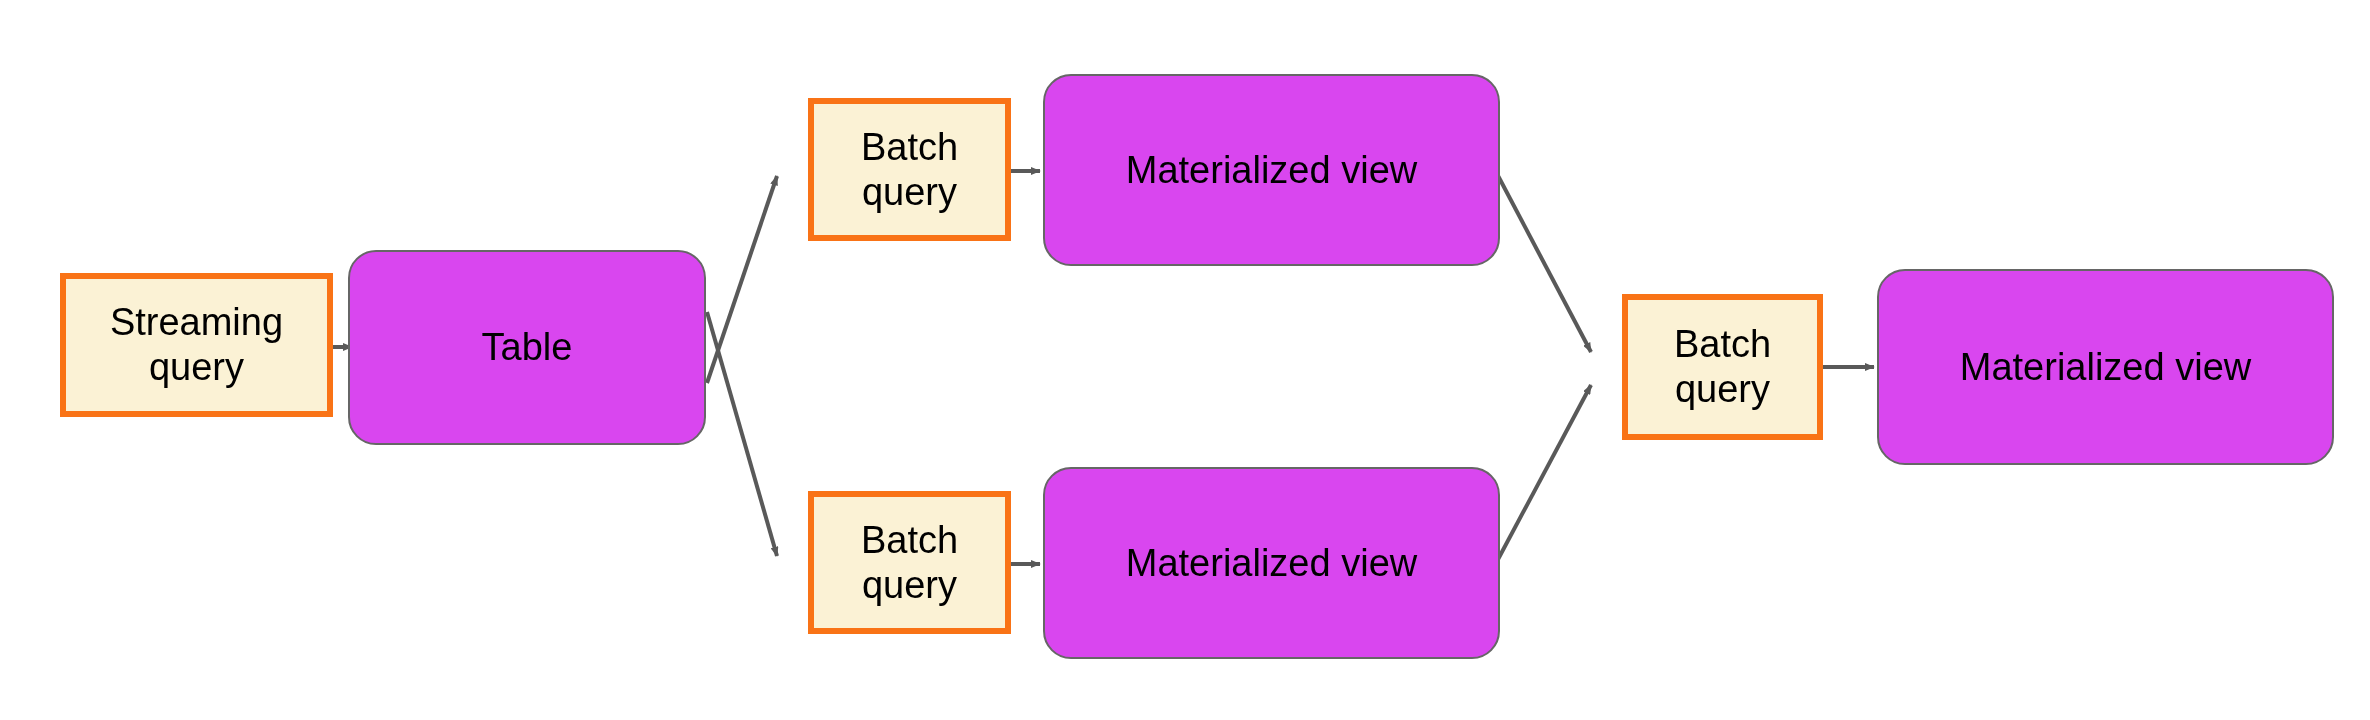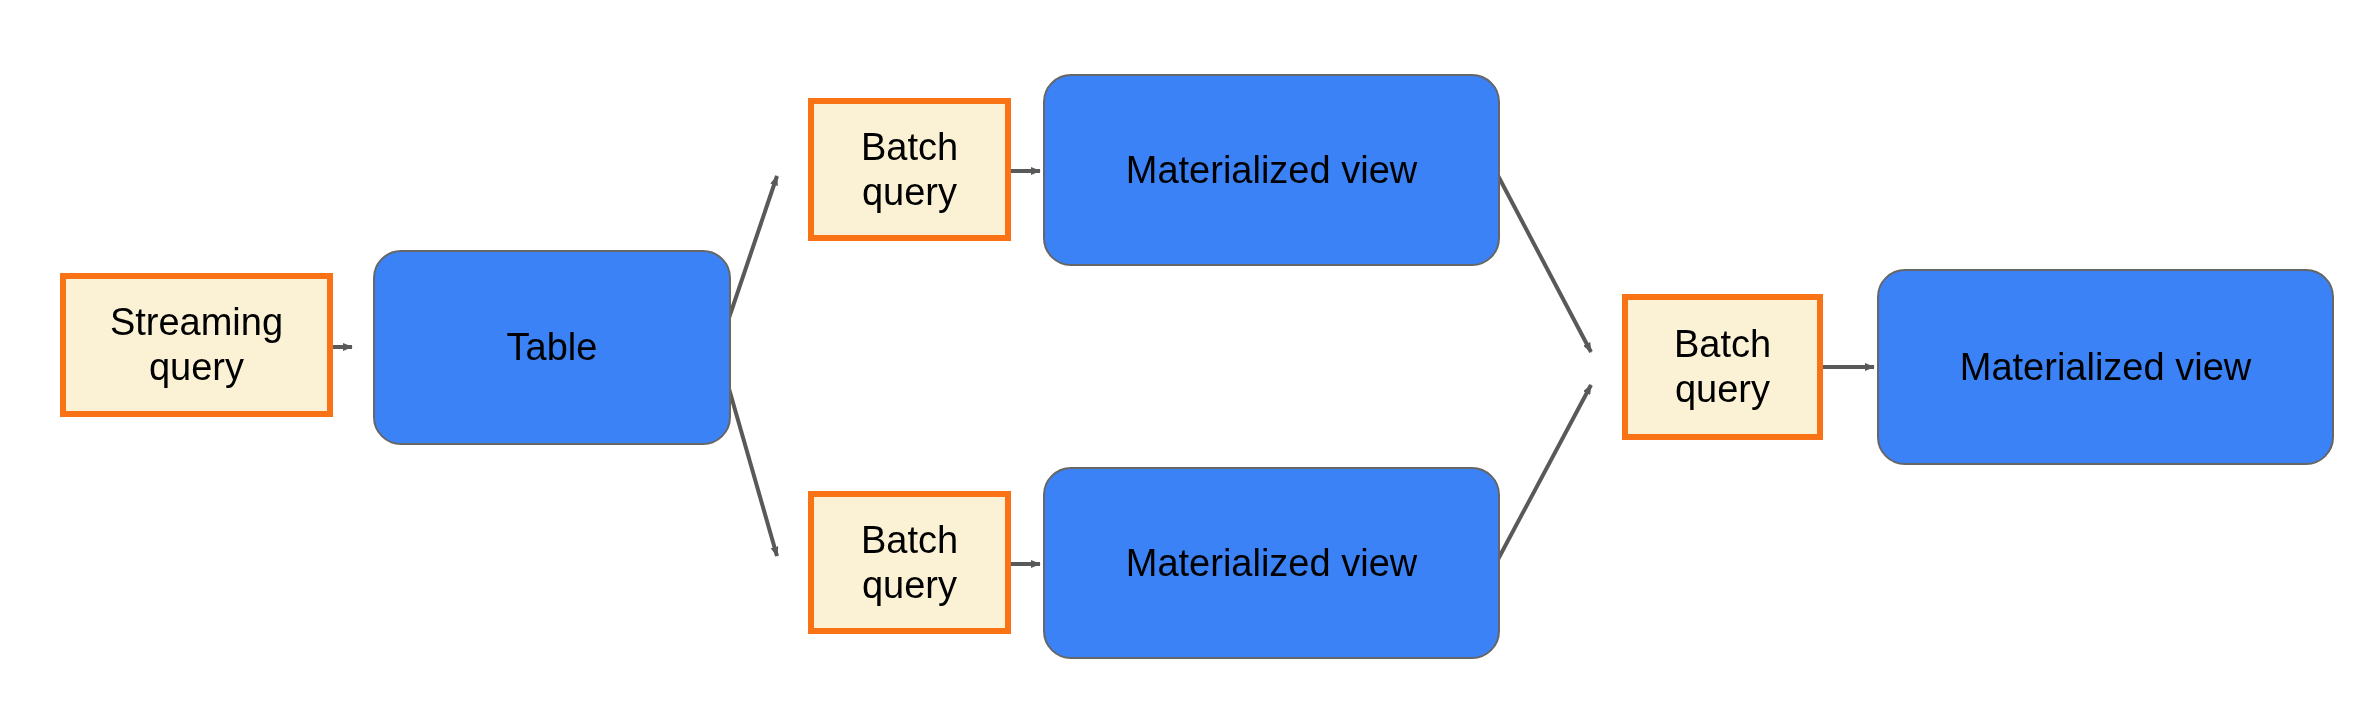--- a/index.html
+++ b/index.html
@@ -40,21 +40,21 @@
     z-index: 2;
   }
   .node-process {
     background: #fbf2d5;
     border: 6px solid #f97316;
     border-radius: 0;
     font-size: 38px;
     margin-left: 28px;
   }
   .node-store {
-    background: #3b82f6;
+    background: #d946ef;
     border: 2px solid #666666;
     border-radius: 28px;
     font-size: 38px;
   }
   .node-label {
     display: block;
     white-space: pre-line;
   }
 </style>
 </head>
@@ -100,21 +100,21 @@
     <g>
       <line x1="1797" y1="367" x2="1874" y2="367" stroke="#595959" stroke-width="4" marker-end="url(#arrowhead)"></line>
     </g>
   </svg>
 
   <div class="node node-process" style="left:32px; top:273px; width:273px; height:144px;align-items:center;">
     <span class="node-label">Streaming
 query</span>
   </div>
 
-  <div class="node node-store" style="left:373px; top:250px; width:358px; height:195px;">
+  <div class="node node-store" style="left:348px; top:250px; width:358px; height:195px;">
     <span class="node-label">Table</span>
   </div>
 
   <div class="node node-process" style="left:780px; top:98px; width:203px; height:143px;">
     <span class="node-label">Batch
 query</span>
   </div>
 
   <div class="node node-store" style="left:1043px; top:74px; width:457px; height:192px;">
     <span class="node-label">Materialized view</span>

